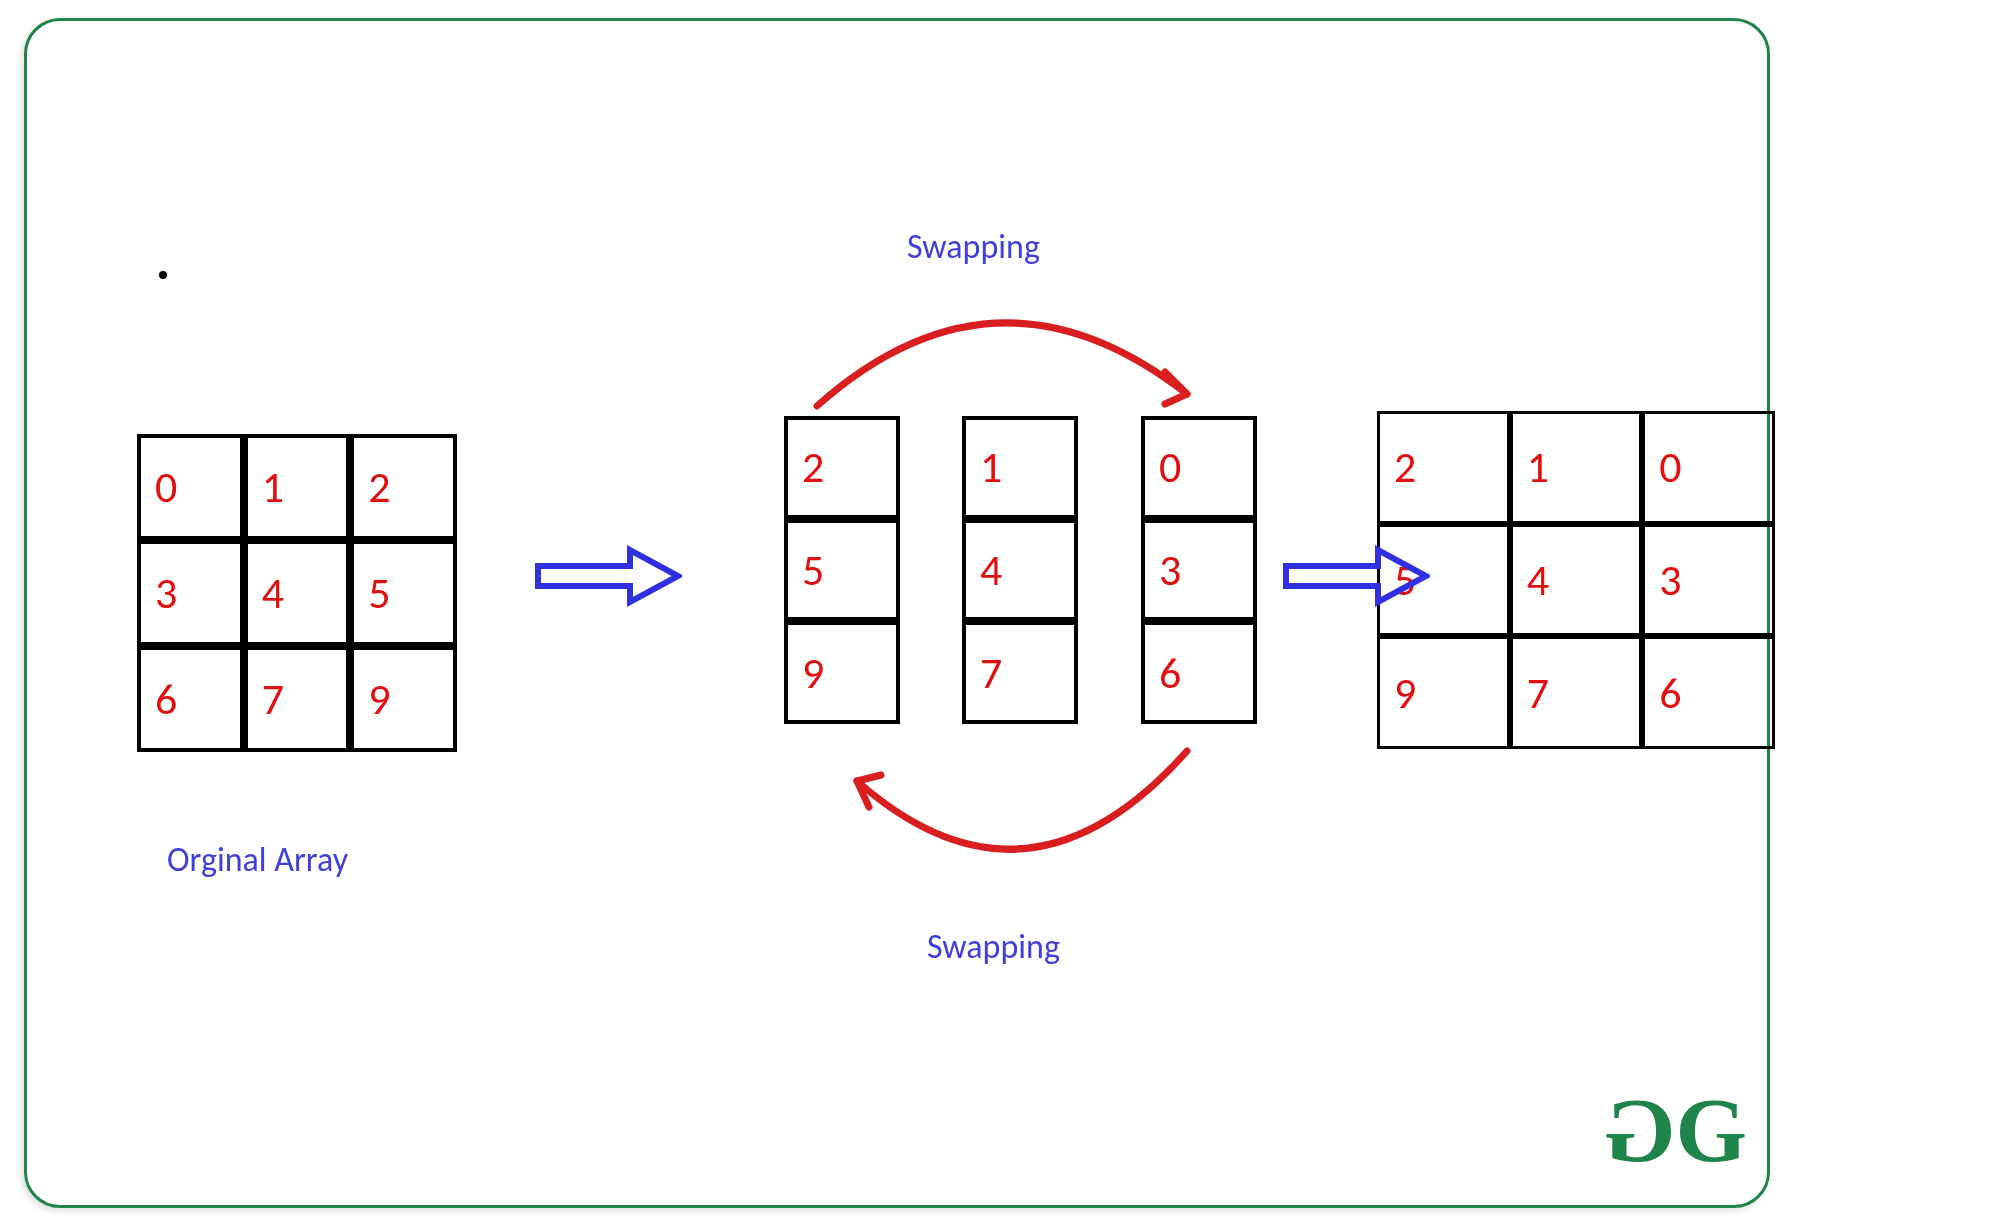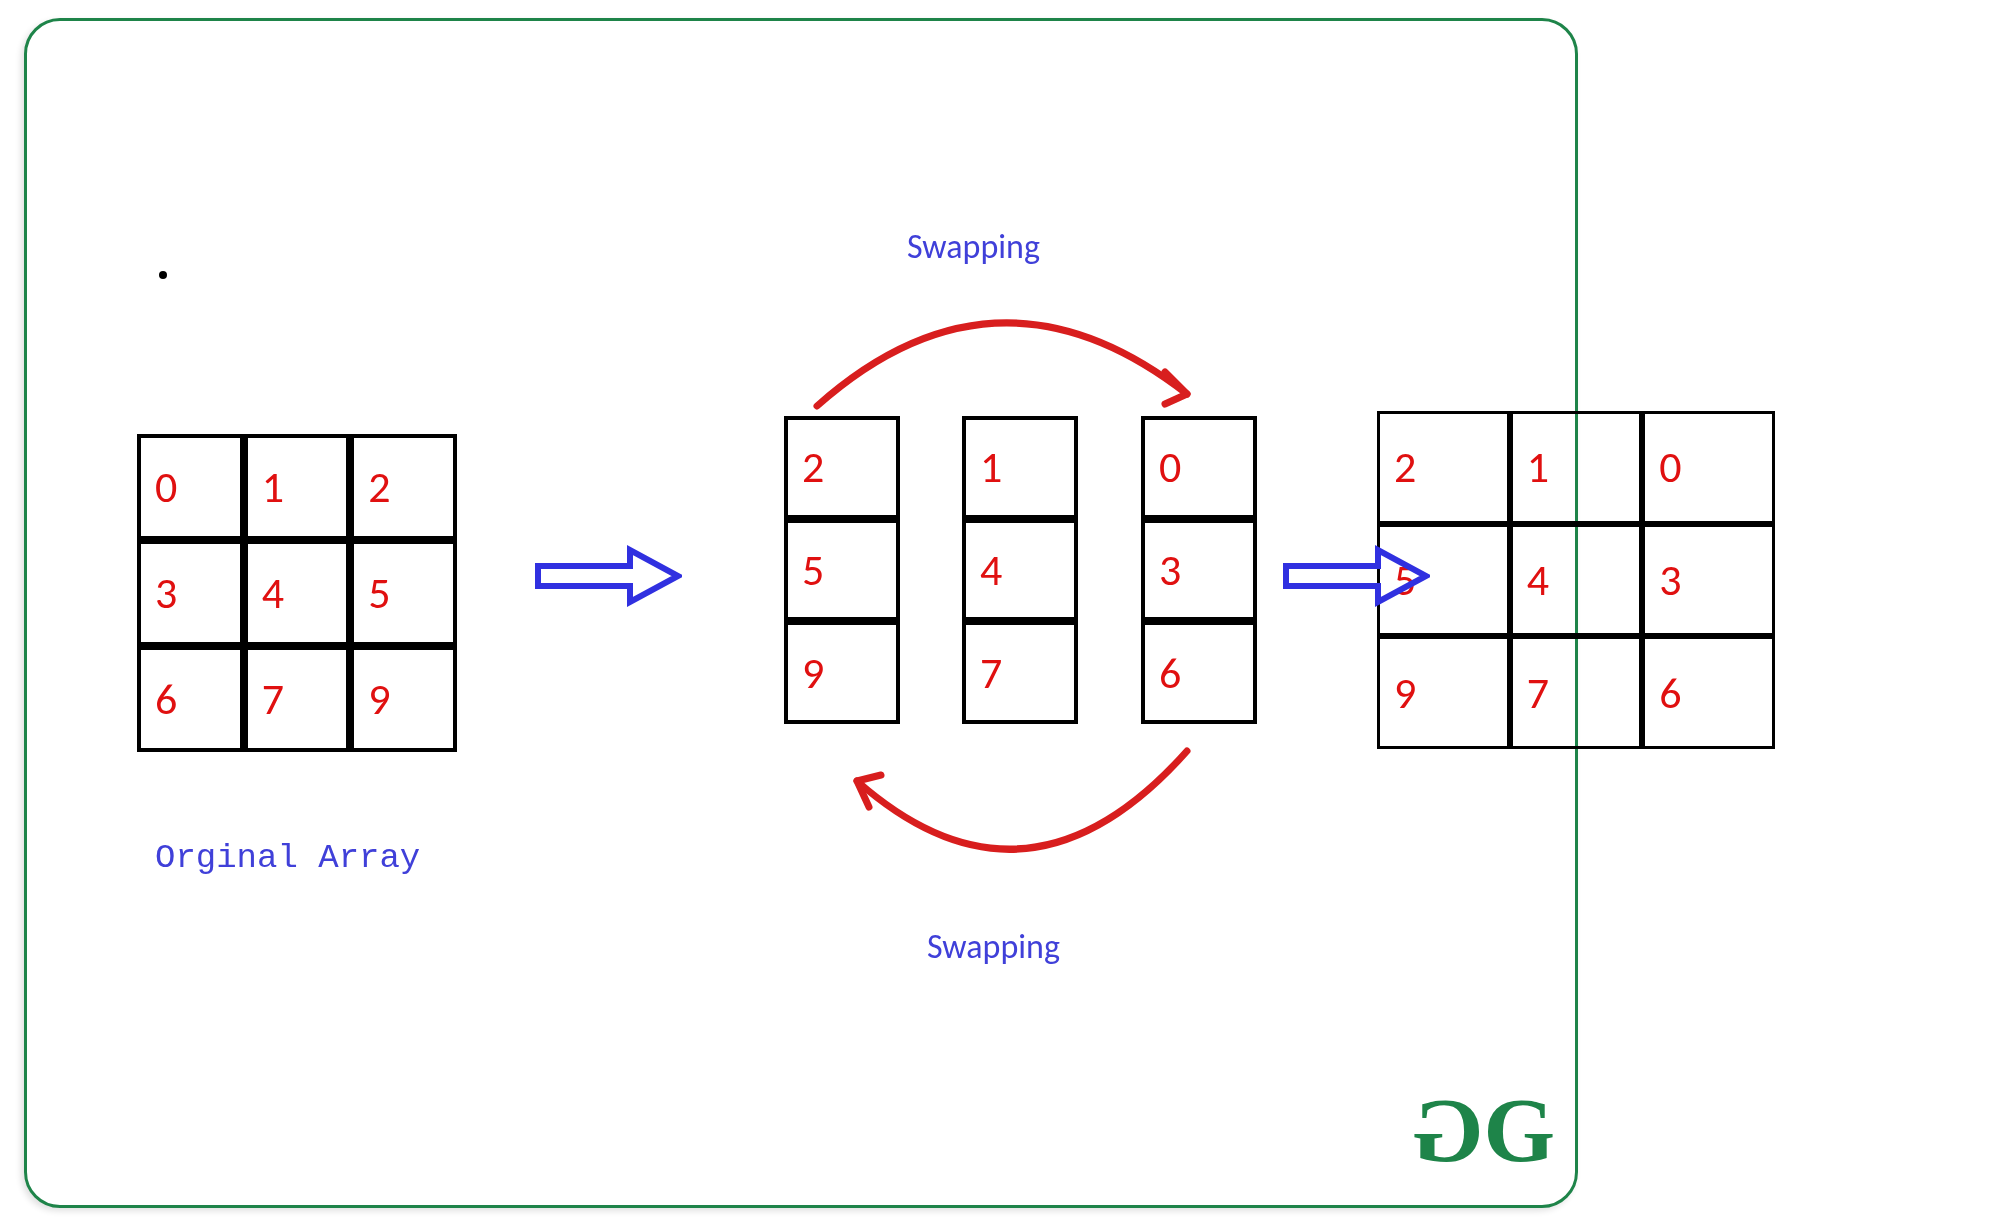--- a/index.html
+++ b/index.html
@@ -7,35 +7,35 @@
     width: 2001px;
     height: 1231px;
     background: #fff;
     font-family: "Segoe UI", Calibri, Arial, sans-serif;
     position: relative;
   }
   .outer-frame {
     position: absolute;
     left: 24px;
     top: 18px;
-    width: 1554px;
+    width: 1746px;
     height: 1190px;
     border: 3px solid #1e8449;
     border-radius: 36px;
     background: #fff;
     box-shadow: -3px 3px 6px rgba(0,0,0,0.12);
   }
   .caption {
     position: absolute;
     color: #4040d9;
     font-size: 34px;
   }
   .swap-label-top { left: 880px; top: 205px; }
   .swap-label-bot { left: 900px; top: 905px; }
-  .orig-label { left: 128px; top: 818px; font-family: Liberation Mono, monospace; }
+  .orig-label { left: 140px; top: 818px; }
   .after-label { left: 1400px; top: 798px; }
 
   
   .grid3x3 {
     position: absolute;
     display: grid;
     grid-template-columns: repeat(3, 1fr);
     grid-template-rows: repeat(3, 1fr);
   }
   .cell {

